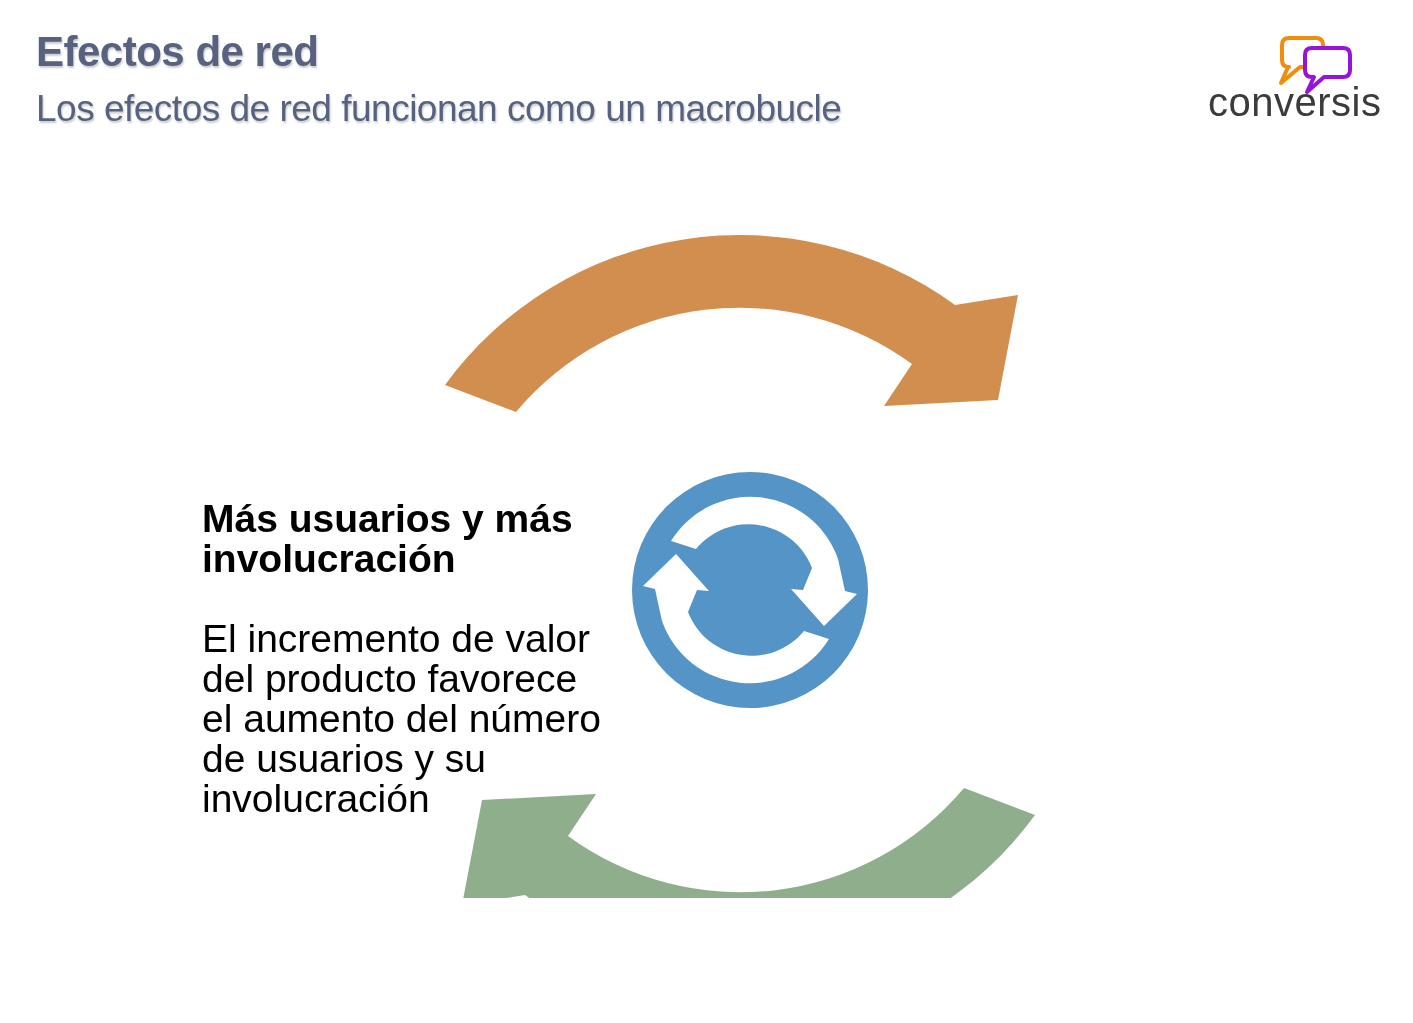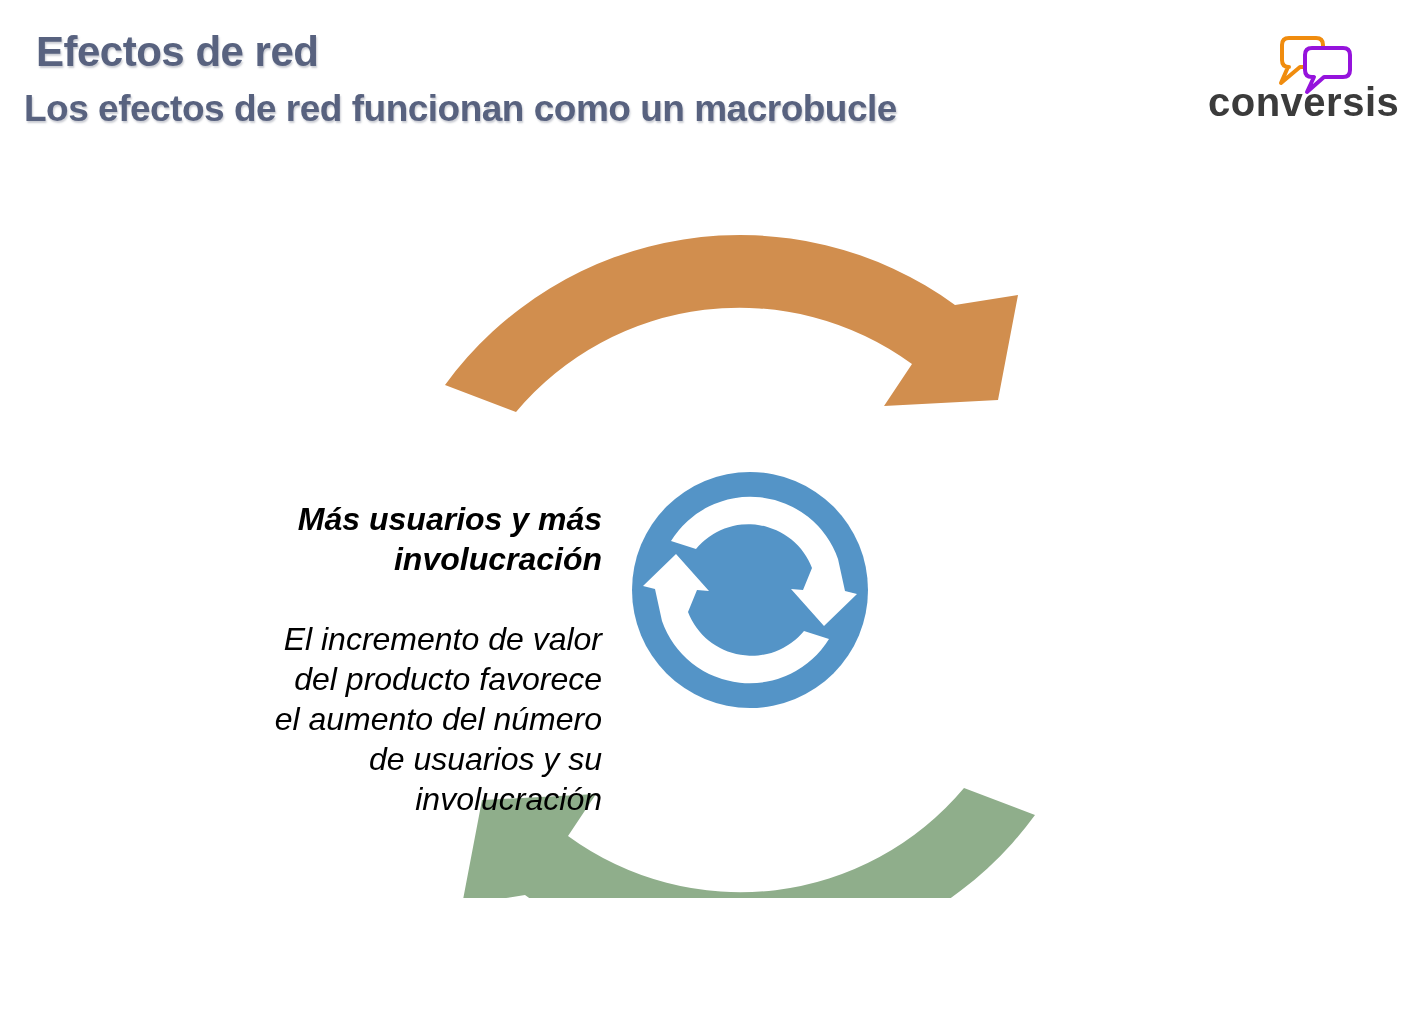--- a/index.html
+++ b/index.html
@@ -6,33 +6,33 @@
   .slide{
     position:relative;width:1413px;height:898px;background:#ffffff;
     overflow:hidden;font-family:"Liberation Sans",sans-serif;
   }
   .title{
     position:absolute;left:36px;top:28px;
     font-size:42px;font-weight:700;letter-spacing:-0.5px;
     text-shadow:1px 2px 2px rgba(100,105,125,0.35);
   }
   .subtitle{
-    position:absolute;left:24px;top:88px;
-    font-size:37px;font-weight:700;letter-spacing:-0.5px;
+    position:absolute;left:36px;top:88px;
+    font-size:37px;font-weight:400;letter-spacing:-0.5px;
     text-shadow:1px 2px 2px rgba(100,105,125,0.35);
   }
   .logo-bubbles{position:absolute;left:1250px;top:30px;}
   .logo-wordmark{
     position:absolute;left:1208px;top:80px;
-    font-size:40px;font-weight:700;letter-spacing:0.5px;
+    font-size:40px;font-weight:400;letter-spacing:0.5px;
   }
   .diagram-svg{position:absolute;left:0;top:0;}
   .node{
-    position:absolute;text-align:right;color:#000;
-    font-size:32px;line-height:40px;white-space:pre-line;font-style:italic;
+    position:absolute;text-align:left;color:#000;
+    font-size:39px;line-height:40px;white-space:pre-line;
   }
   .node-heading{font-weight:700;}
   .node-left{left:202px;top:459px;width:400px;}
   .node-right{left:875px;top:505px;width:400px;}
   .watermark{position:absolute;left:1152px;top:928px;width:260px;height:95px;}
   .watermark-diamond{position:absolute;left:0;top:0;}
   .watermark-text{
     position:absolute;left:86px;top:14px;
     font-size:60px;font-weight:400;letter-spacing:1px;
   }

